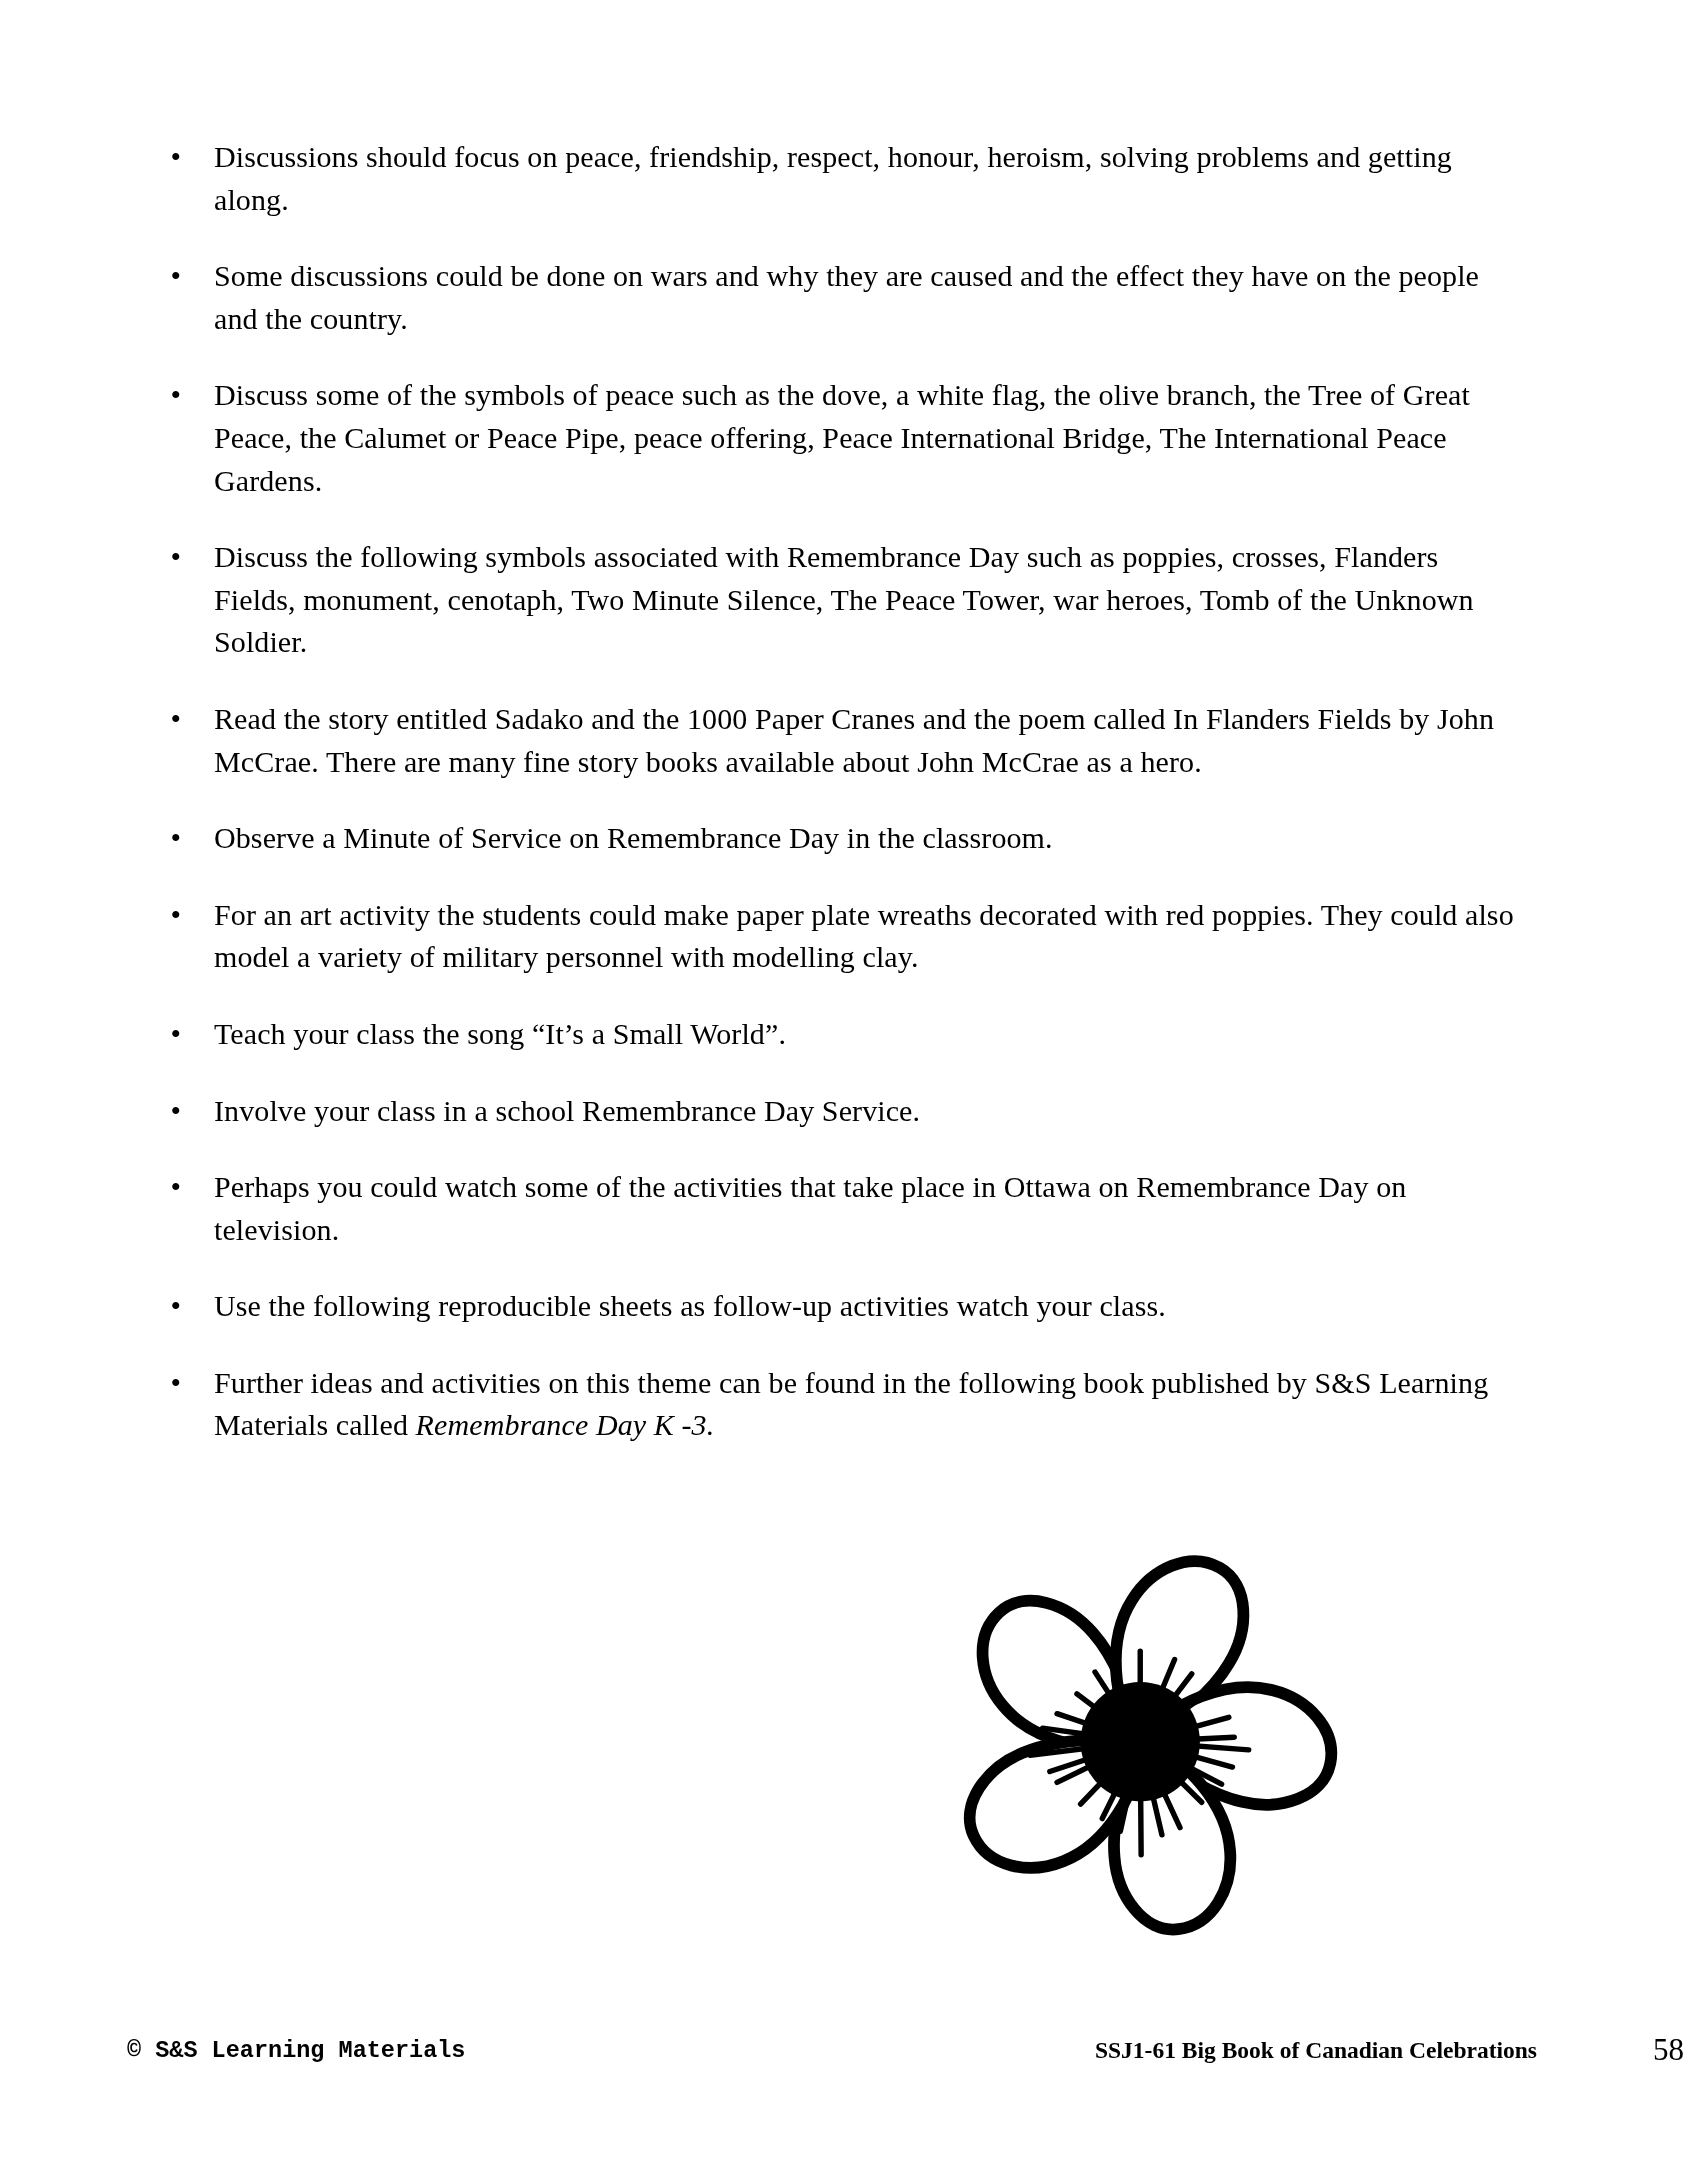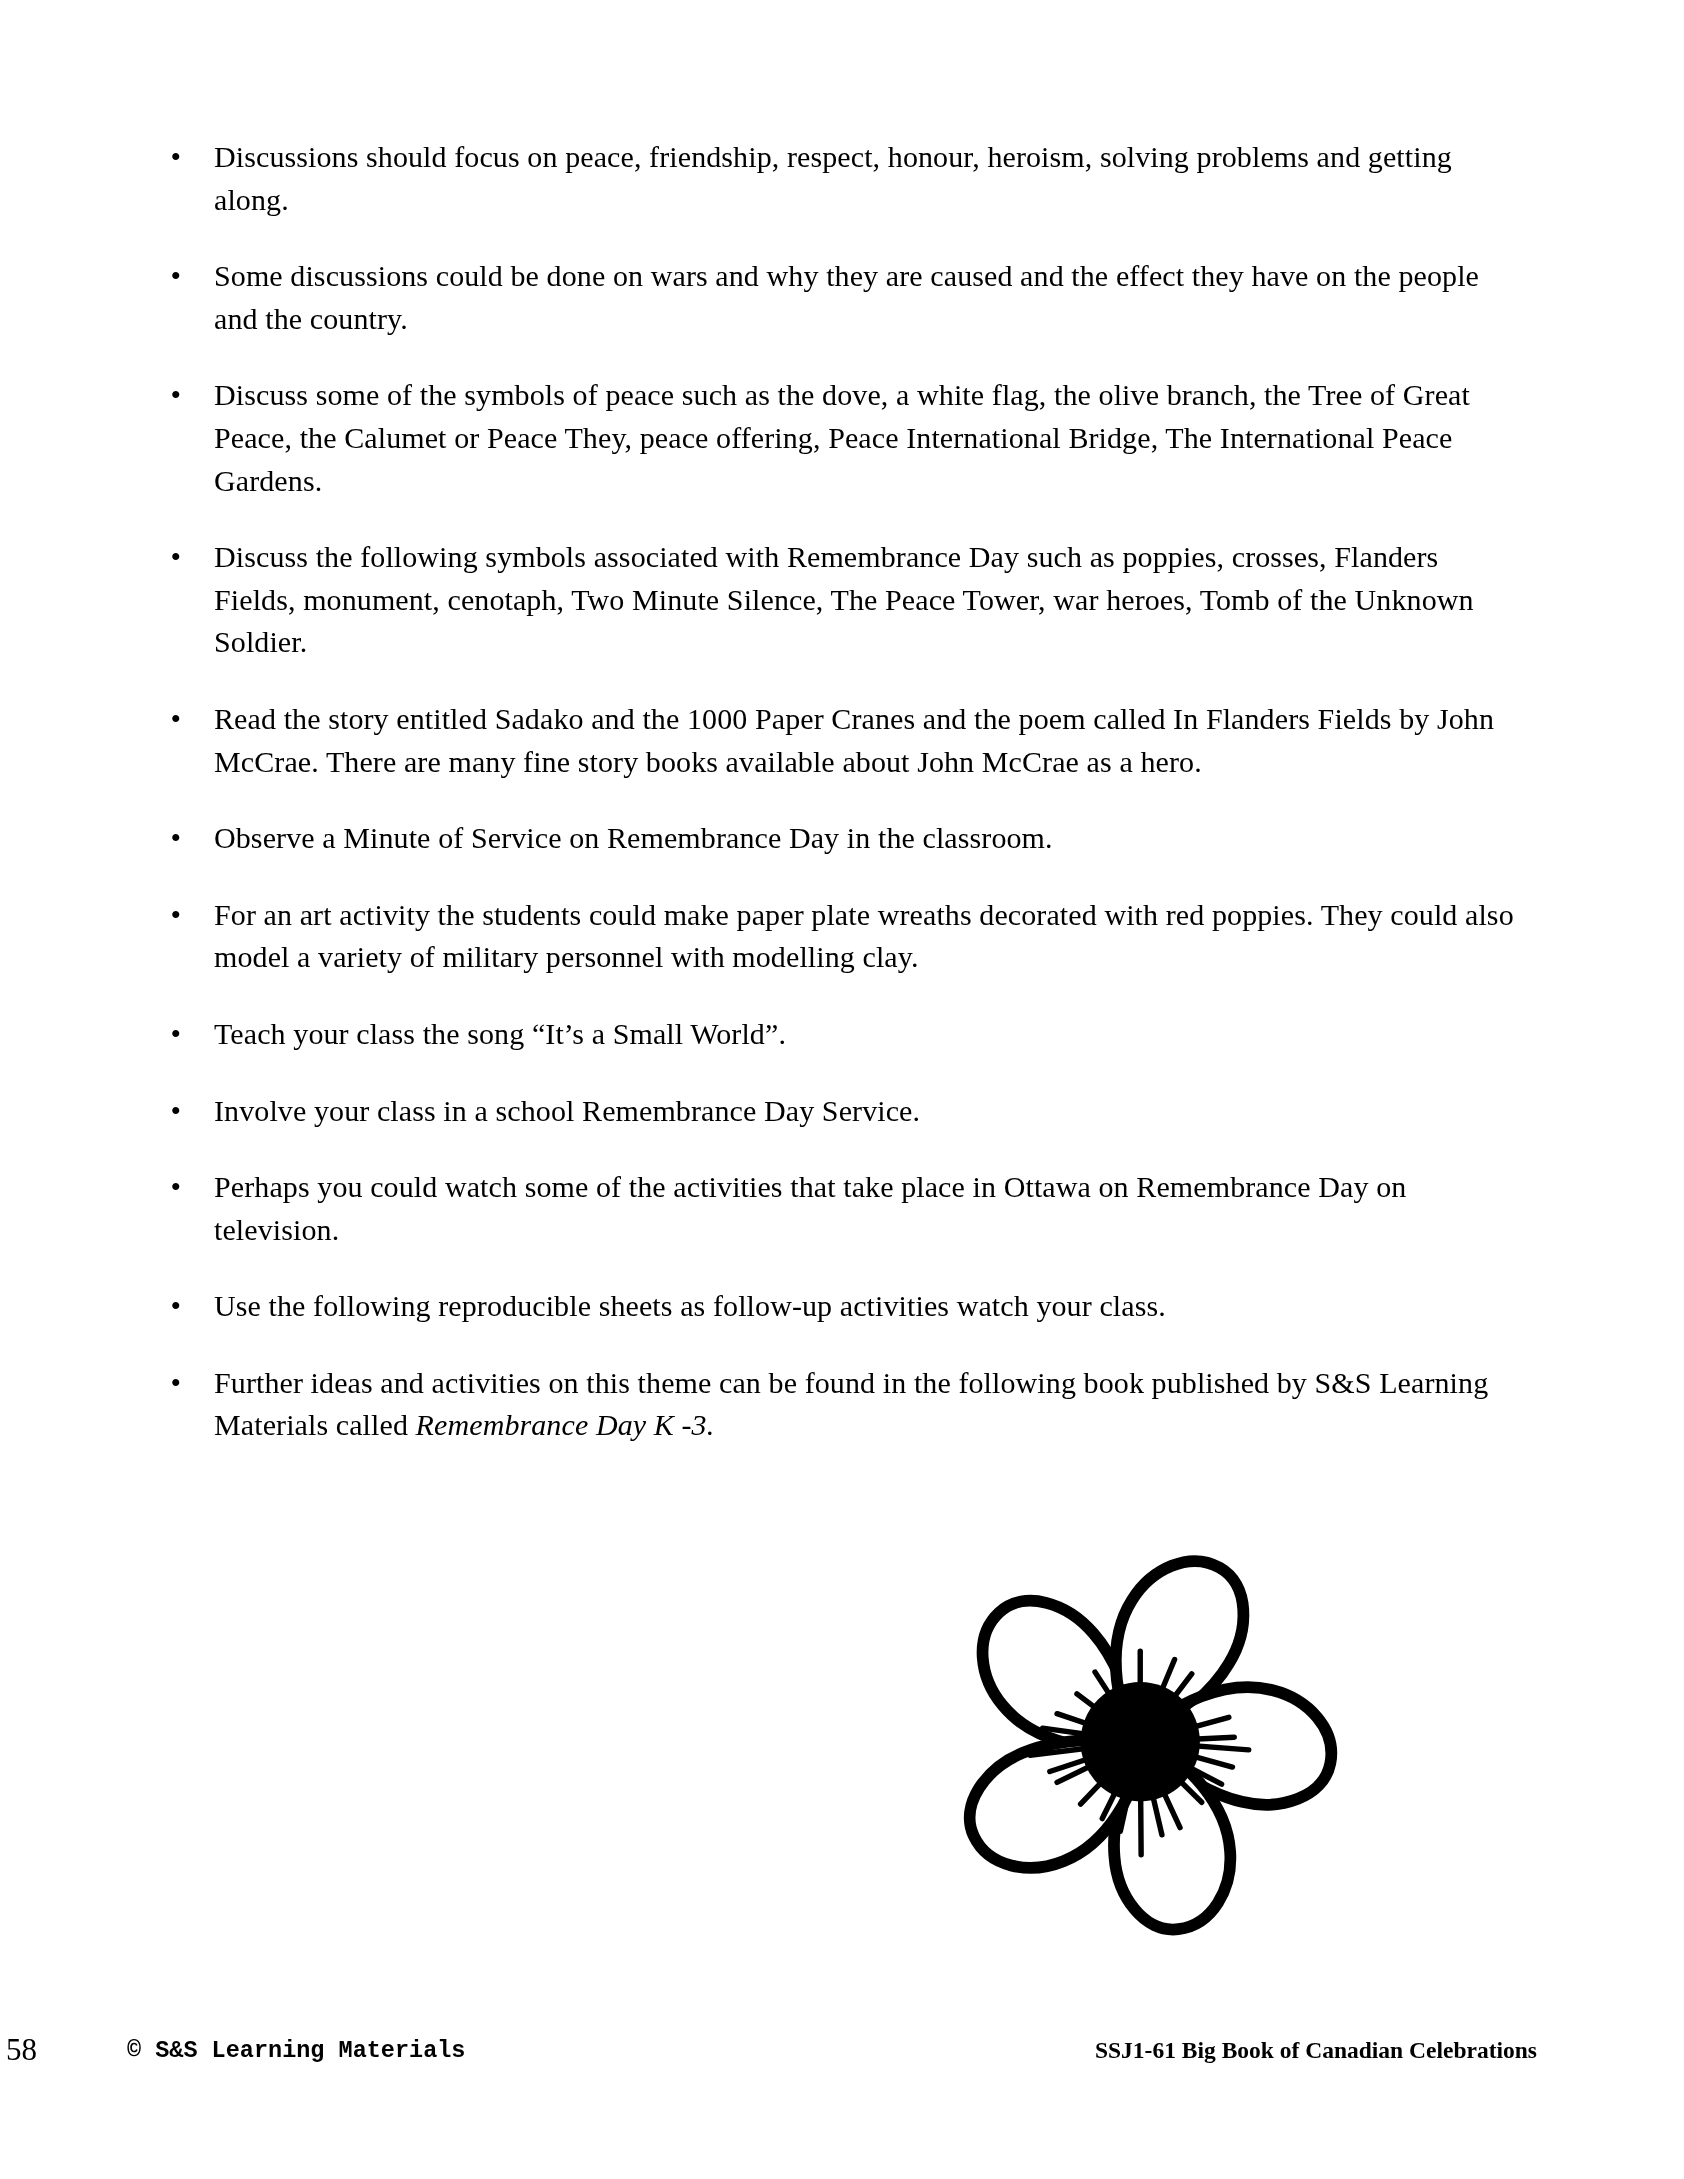--- a/index.html
+++ b/index.html
@@ -73,24 +73,24 @@
     position: absolute;
     left: 127px;
     top: 0;
     font-size: 23.5px;
     font-weight: bold;
     white-space: nowrap;
     font-family: Liberation Mono, monospace;
   }
   .footer-center {
     position: absolute;
-    left: 6px;
+    left: 0;
     right: 0;
     top: -5.4px;
-    text-align: left;
+    text-align: right;
     font-size: 31px;
     font-weight: normal;
   }
   .footer-right {
     position: absolute;
     right: 147px;
     top: 0;
     font-size: 23.5px;
     font-weight: bold;
     white-space: nowrap;
@@ -108,21 +108,21 @@
       <span class="bullet-text">Discussions should focus on peace, friendship, respect, honour, heroism, solving problems and getting along.</span>
     </div>
 
     <div class="bullet-item">
       <span class="bullet-mark">•</span>
       <span class="bullet-text">Some discussions could be done on wars and why they are caused and the effect they have on the people and the country.</span>
     </div>
 
     <div class="bullet-item">
       <span class="bullet-mark">•</span>
-      <span class="bullet-text">Discuss some of the symbols of peace such as the dove, a white flag, the olive branch, the Tree of Great Peace, the Calumet or Peace They,  peace offering, Peace International Bridge, The International Peace Gardens.</span>
+      <span class="bullet-text">Discuss some of the symbols of peace such as the dove, a white flag, the olive branch, the Tree of Great Peace, the Calumet or Peace Pipe,  peace offering, Peace International Bridge, The International Peace Gardens.</span>
     </div>
 
     <div class="bullet-item">
       <span class="bullet-mark">•</span>
       <span class="bullet-text">Discuss the following symbols associated with Remembrance Day such as poppies, crosses, Flanders Fields, monument, cenotaph, Two Minute Silence, The Peace Tower, war heroes, Tomb of the Unknown Soldier.</span>
     </div>
 
     <div class="bullet-item">
       <span class="bullet-mark">•</span>
       <span class="bullet-text">Read the story entitled Sadako and the 1000 Paper Cranes and the poem called In Flanders Fields by John McCrae.  There are many fine story books available about John McCrae as a hero.</span>

